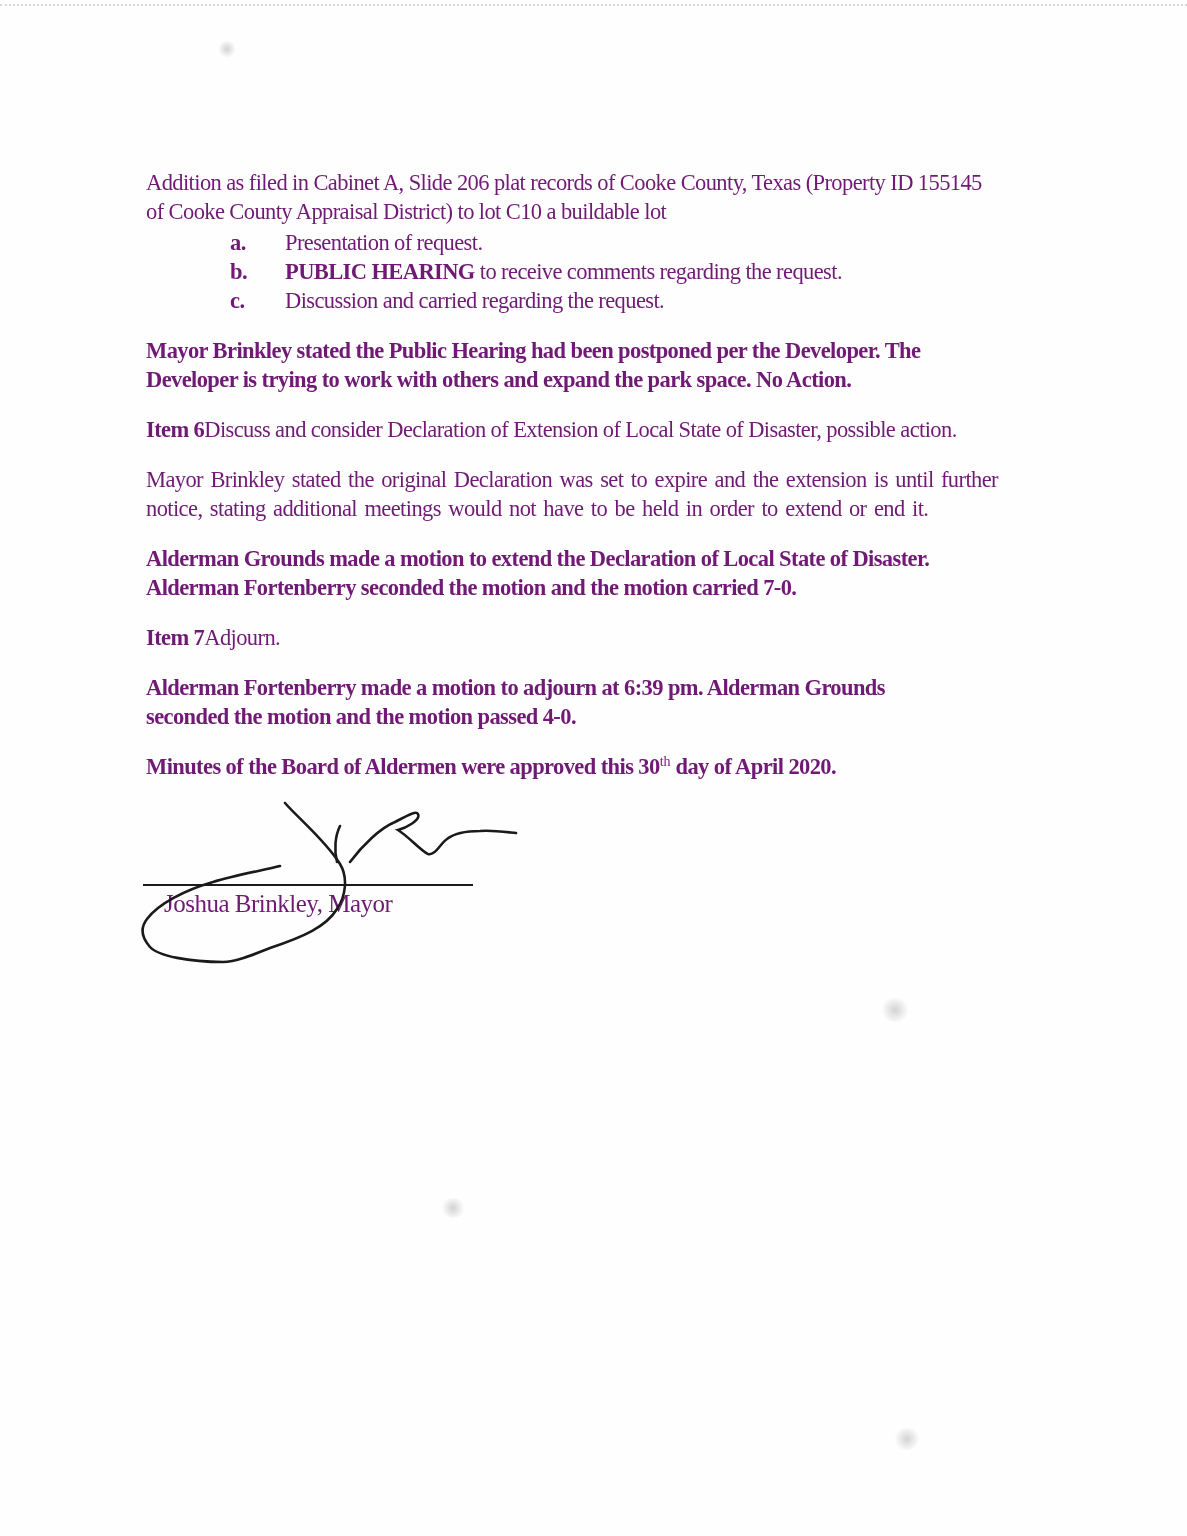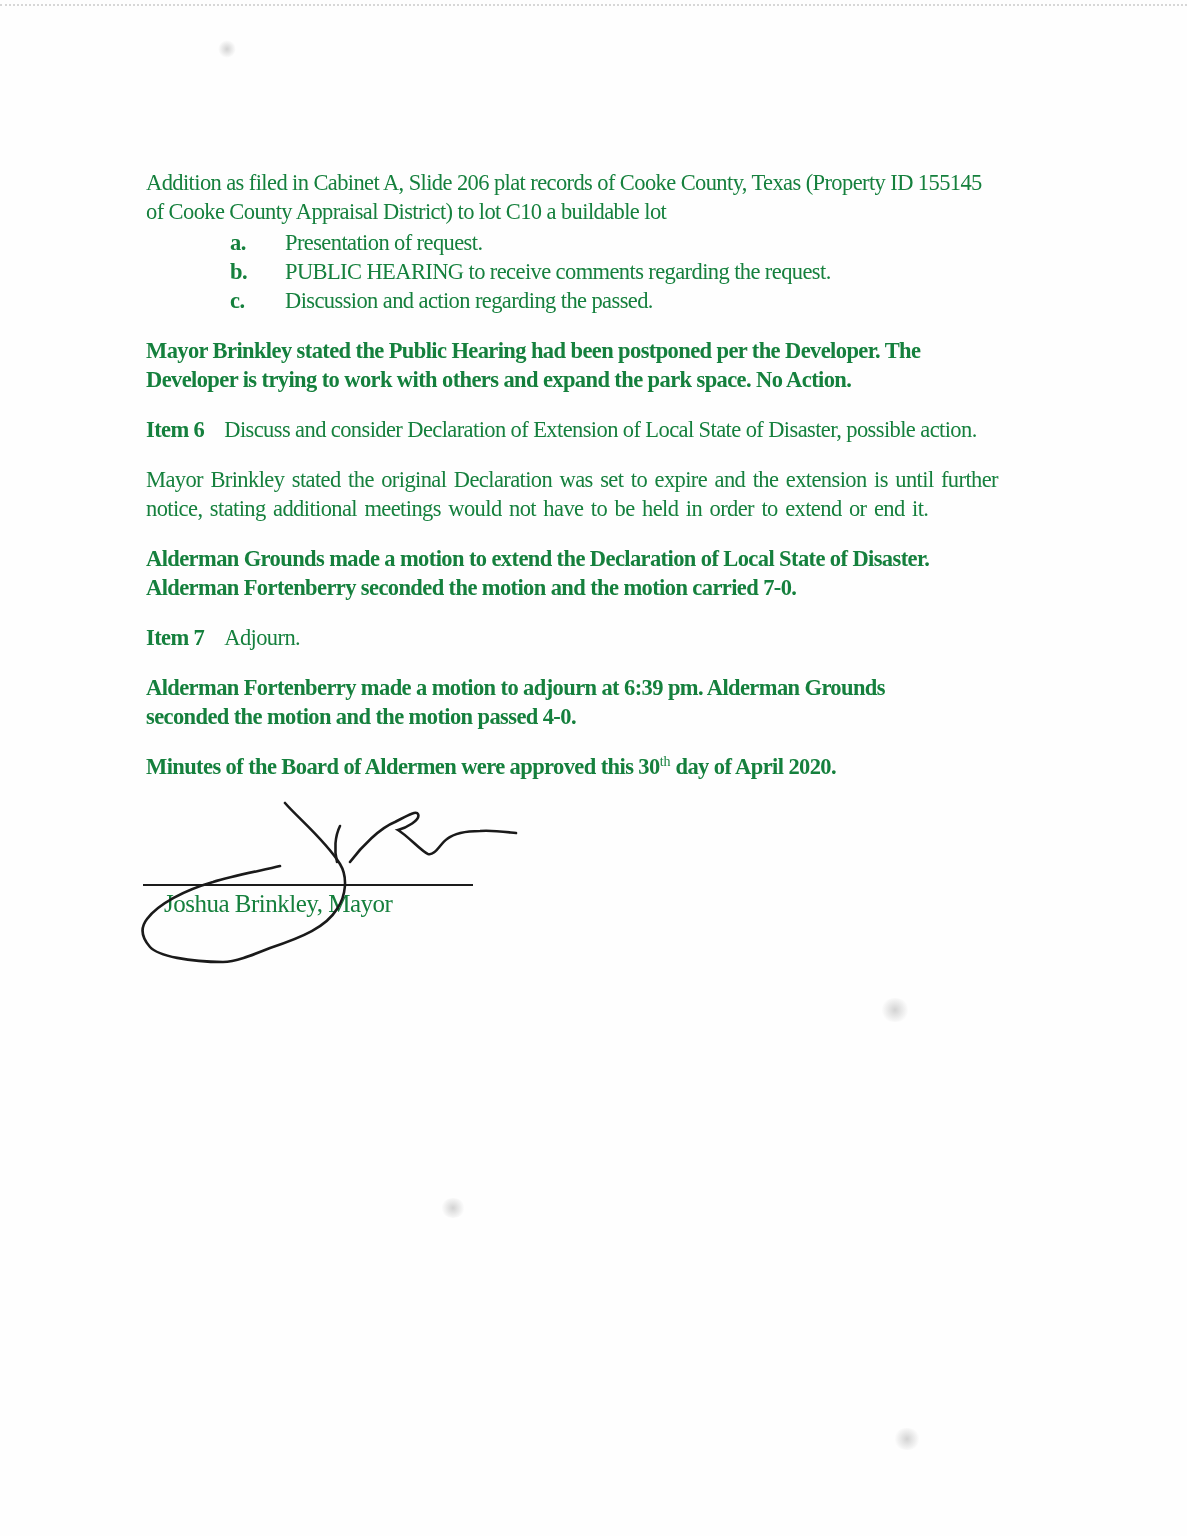--- a/index.html
+++ b/index.html
@@ -5,21 +5,21 @@
   html, body { margin: 0; padding: 0; }
   body {
     width: 1187px; height: 1536px;
     background: #ffffff;
     position: relative;
     overflow: hidden;
   }
   .sheet {
     position: absolute; inset: 0;
     background: #fefefe;
-    color: #15803d;
+    color: #701a75;
     font-family: "Liberation Serif", serif;
     font-size: 22.5px;
     line-height: 29px;
     letter-spacing: -0.6px;
     padding: 168px 90px 0 146px;
     box-sizing: border-box;
   }
   
   .scan-edge {
     position: absolute; top: 4px; left: 0; right: 0; height: 0;
@@ -33,23 +33,23 @@
   .para {
     margin: 0; width: 952px;
     white-space: pre-line;
   }
   .mt { margin-top: 21px; }
   .bold { font-weight: bold; }
   .wide-words { word-spacing: 2.4px; }
   .agenda { margin-top: 2px; }
   .agenda-row { display: flex; margin-left: 84px; }
   .agenda-marker { font-weight: bold; flex: 0 0 55px; }
-  .agenda-text b { font-weight: normal; }
+  .agenda-text b { font-weight: bold; }
   .item-line { white-space: nowrap; }
-  .item-label { font-weight: bold; margin-right: 20px; }
+  .item-label { font-weight: bold; }
   .sup {
     font-size: 14px; font-weight: normal;
     vertical-align: baseline; position: relative; top: -8px;
     letter-spacing: 0;
   }
   .signature { position: relative; height: 210px; margin-top: 12px; width: 952px; }
   .sig-ink {
     position: absolute; left: -16px; top: 0;
     width: 400px; height: 175px; z-index: 2;
     pointer-events: none;
@@ -84,21 +84,21 @@
     <div class="agenda-row">
       <span class="agenda-marker">a.</span>
       <span class="agenda-text"><b></b><span>Presentation of request.</span></span>
     </div>
     <div class="agenda-row">
       <span class="agenda-marker">b.</span>
       <span class="agenda-text"><b>PUBLIC HEARING</b><span> to receive comments regarding the request.</span></span>
     </div>
     <div class="agenda-row">
       <span class="agenda-marker">c.</span>
-      <span class="agenda-text"><b></b><span>Discussion and action regarding the passed.</span></span>
+      <span class="agenda-text"><b></b><span>Discussion and carried regarding the request.</span></span>
     </div>
   </div>
 
   <p class="para mt bold">Mayor Brinkley stated the Public Hearing had been postponed per the Developer. The
 Developer is trying to work with others and expand the park space. No Action.</p>
 
   <p class="para mt item-line"><span class="item-label">Item 6</span><span>Discuss and consider Declaration of Extension of Local State of Disaster, possible action.</span></p>
 
   <p class="para mt wide-words">Mayor Brinkley stated the original Declaration was set to expire and the extension is until further
 notice, stating additional meetings would not have to be held in order to extend or end it.</p>

